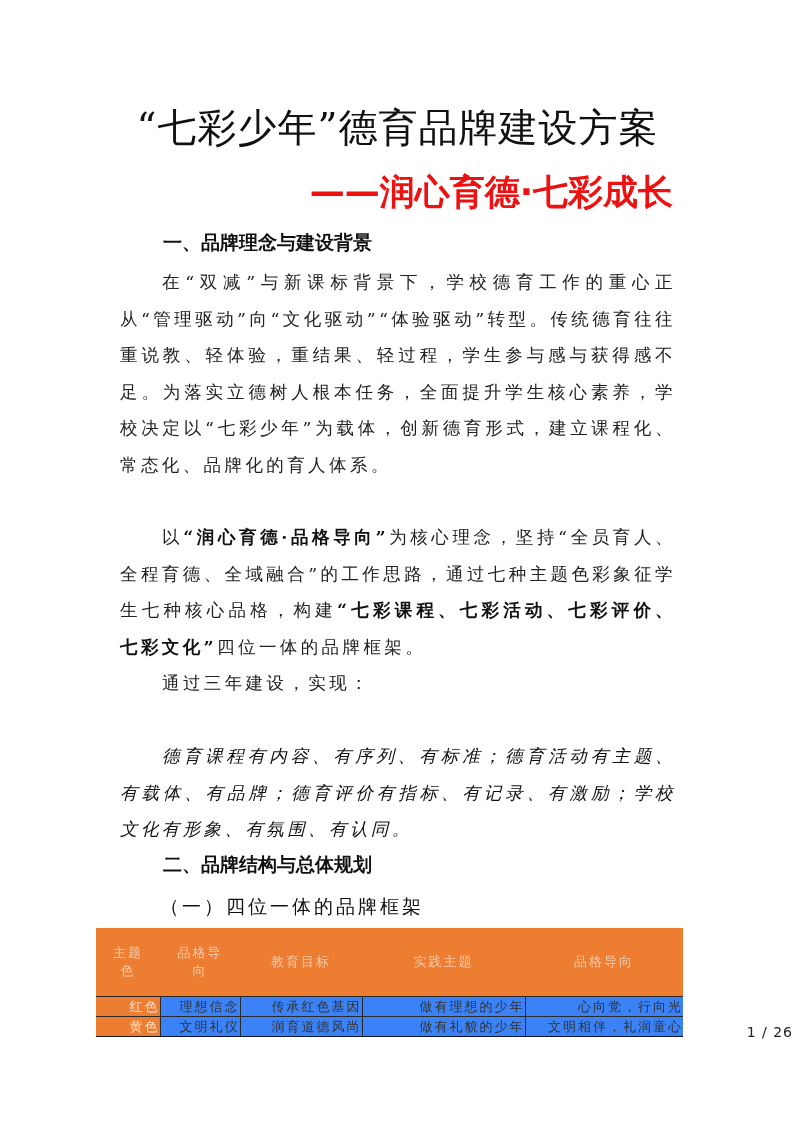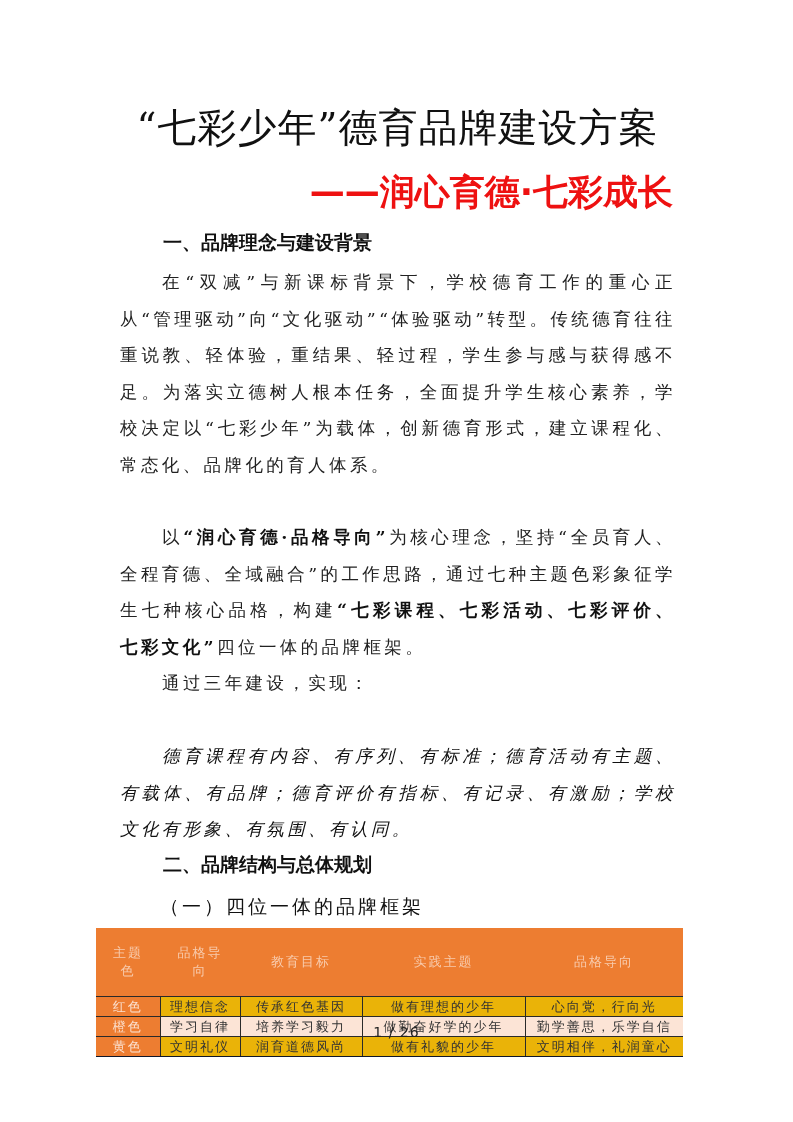--- a/index.html
+++ b/index.html
@@ -97,42 +97,42 @@
       color: #F8CBAD;
       font-weight: normal;
       height: 19px;
       padding: 16px;
       text-align: center;
       border: none;
     }
     .frame-table td {
       height: 19px;
       padding: 0;
-      text-align: center;
+      text-align: right;
       color: #333;
       border: 1px solid #2a2a2a;
       border-top: 1px solid #2a2a2a;
       white-space: nowrap;
       overflow: hidden;
     }
     .frame-table td.color-cell {
       background: #ED7D31;
       color: #FBE0CF;
       border-left: none;
     }
-    .frame-table tr.row-odd td:not(.color-cell) { background: #eab308; }
+    .frame-table tr.row-odd td:not(.color-cell) { background: #3b82f6; }
     .frame-table tr.row-even td:not(.color-cell) { background: #FCE4D6; }
     .frame-table tr td:last-child { border-right: none; }
     .frame-table tr.last-row td { border-bottom: 1px solid #0f172a; }
 
     .page-num {
       position: absolute;
       left: 0; right: 0;
       top: 1024px;
-      text-align: center;
+      text-align: right;
       font-family: "DejaVu Sans", "Liberation Sans", sans-serif;
       font-size: 14px;
       color: #222;
       letter-spacing: 1px;
     }
   </style>
 </head>
 <body>
 
 <div class="page">
@@ -172,27 +172,20 @@
       </tr>
     </thead>
     <tbody>
       <tr class="row-odd">
         <td class="color-cell">红色</td>
         <td>理想信念</td>
         <td>传承红色基因</td>
         <td>做有理想的少年</td>
         <td>心向党，行向光</td>
       </tr>
-      <tr class="row-even">
-        <td class="color-cell">橙色</td>
-        <td>学习自律</td>
-        <td>培养学习毅力</td>
-        <td>做勤奋好学的少年</td>
-        <td>勤学善思，乐学自信</td>
-      </tr>
       <tr class="row-odd last-row">
         <td class="color-cell">黄色</td>
         <td>文明礼仪</td>
         <td>润育道德风尚</td>
         <td>做有礼貌的少年</td>
         <td>文明相伴，礼润童心</td>
       </tr>
     </tbody>
   </table>
 

